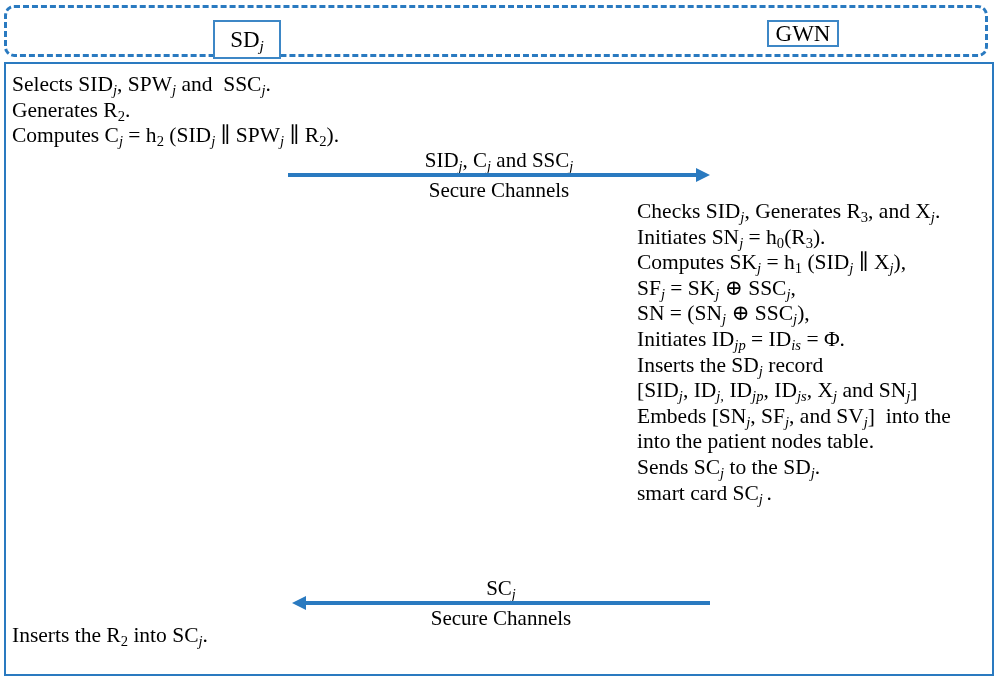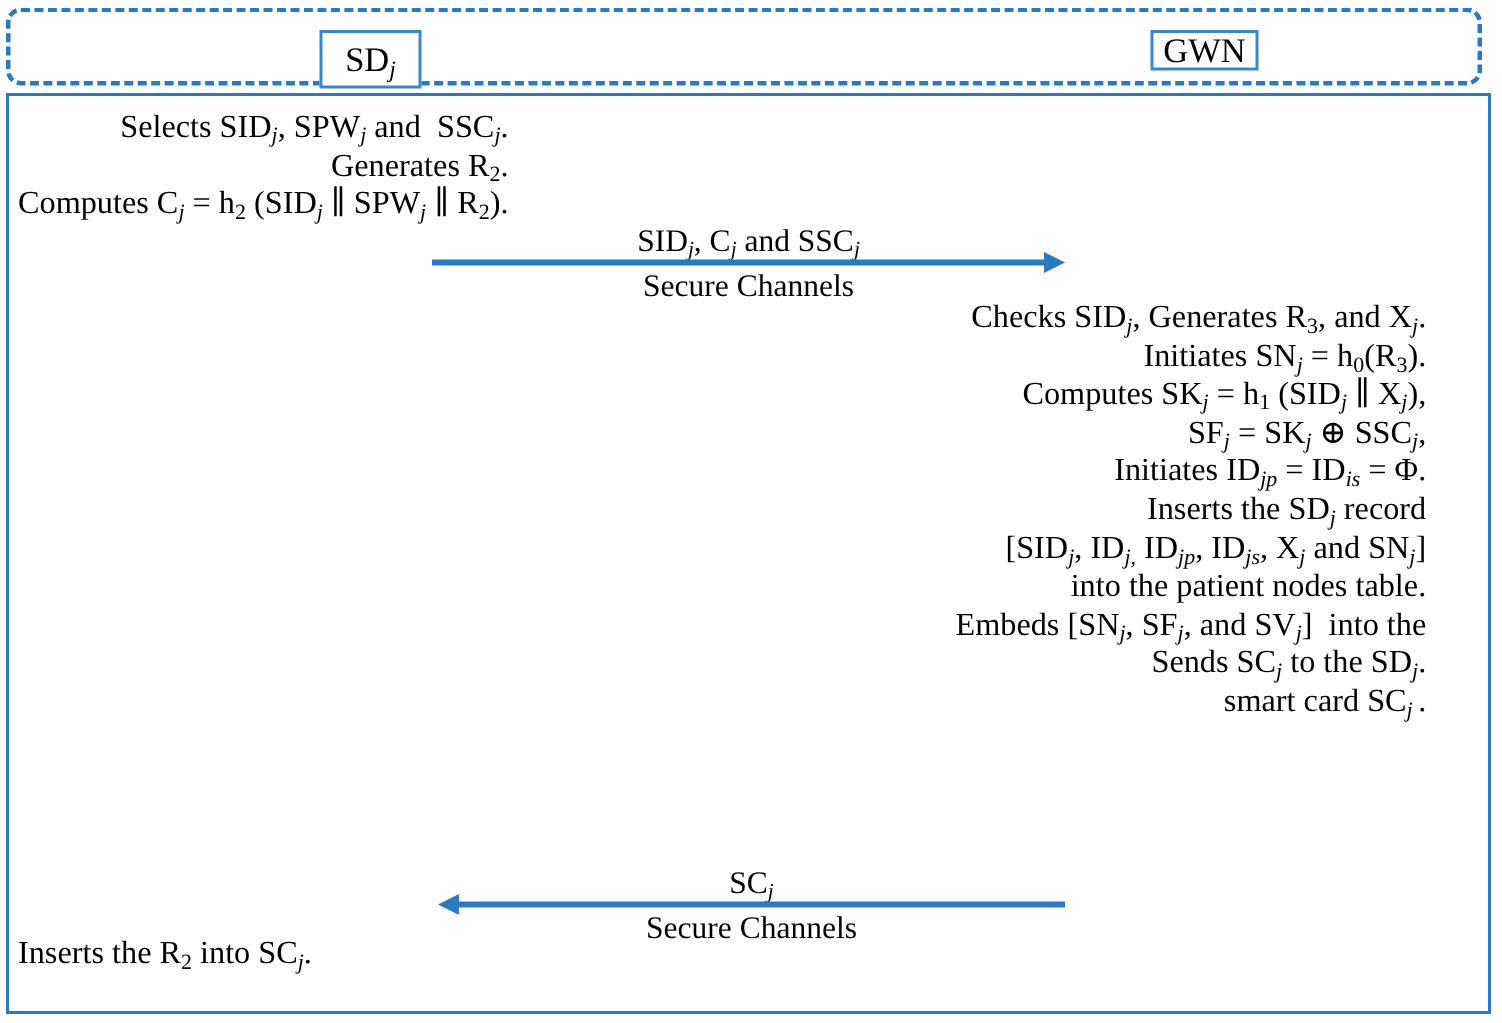--- a/index.html
+++ b/index.html
@@ -49,21 +49,20 @@
     background:#ffffff;
     box-sizing:border-box;
   }
 
   
   .block{
     position:absolute;
     font-size:21.5px;
     line-height:25.6px;
     white-space:nowrap;
-    text-align:right;
   }
   #sd-block-top{ left:12px; top:72px; }
   #gwn-block{   left:637px; top:199px; }
   #sd-block-bottom{ left:12px; top:623px; }
 
   .block .ln{ display:block; height:25.6px; }
 
   
   .msg{ position:absolute; }
   .msg .lbl{
@@ -130,25 +129,26 @@
     <span class="shaft"></span>
     <span class="head right"></span>
     <span class="lbl bot">Secure Channels</span>
   </div>
 
   <div class="block" id="gwn-block">
     <span class="ln">Checks SID<sub class="it">j</sub>, Generates R<sub>3</sub>, and X<sub class="it">j</sub>.</span>
     <span class="ln">Initiates SN<sub class="it">j</sub> = h<sub>0</sub>(R<sub>3</sub>).</span>
     <span class="ln">Computes SK<sub class="it">j</sub> = h<sub>1</sub> (SID<sub class="it">j</sub> ∥ X<sub class="it">j</sub>),</span>
     <span class="ln">SF<sub class="it">j</sub> = SK<sub class="it">j</sub> ⊕ SSC<sub class="it">j</sub>,</span>
+    <span class="ln">SN = (SN<sub class="it">j</sub> ⊕ SSC<sub class="it">j</sub>),</span>
     <span class="ln">Initiates ID<sub class="it">jp</sub> = ID<sub class="it">is</sub> = Φ.</span>
     <span class="ln">Inserts the SD<sub class="it">j</sub> record</span>
     <span class="ln">[SID<sub class="it">j</sub>, ID<sub class="it">j,</sub> ID<sub class="it">jp</sub>, ID<sub class="it">js</sub>, X<sub class="it">j</sub> and SN<sub class="it">j</sub>]</span>
+    <span class="ln">Embeds [SN<sub class="it">j</sub>, SF<sub class="it">j</sub>, and SV<sub class="it">j</sub>]&nbsp; into the</span>
     <span class="ln">into the patient nodes table.</span>
-    <span class="ln">Embeds [SN<sub class="it">j</sub>, SF<sub class="it">j</sub>, and SV<sub class="it">j</sub>]&nbsp; into the</span>
     <span class="ln">Sends SC<sub class="it">j</sub> to the SD<sub class="it">j</sub>.</span>
     <span class="ln">smart card SC<sub class="it">j </sub>.</span>
   </div>
 
   <div class="msg" id="msg-2">
     <span class="lbl top">SC<sub class="it">j</sub></span>
     <span class="shaft"></span>
     <span class="head left"></span>
     <span class="lbl bot">Secure Channels</span>
   </div>

